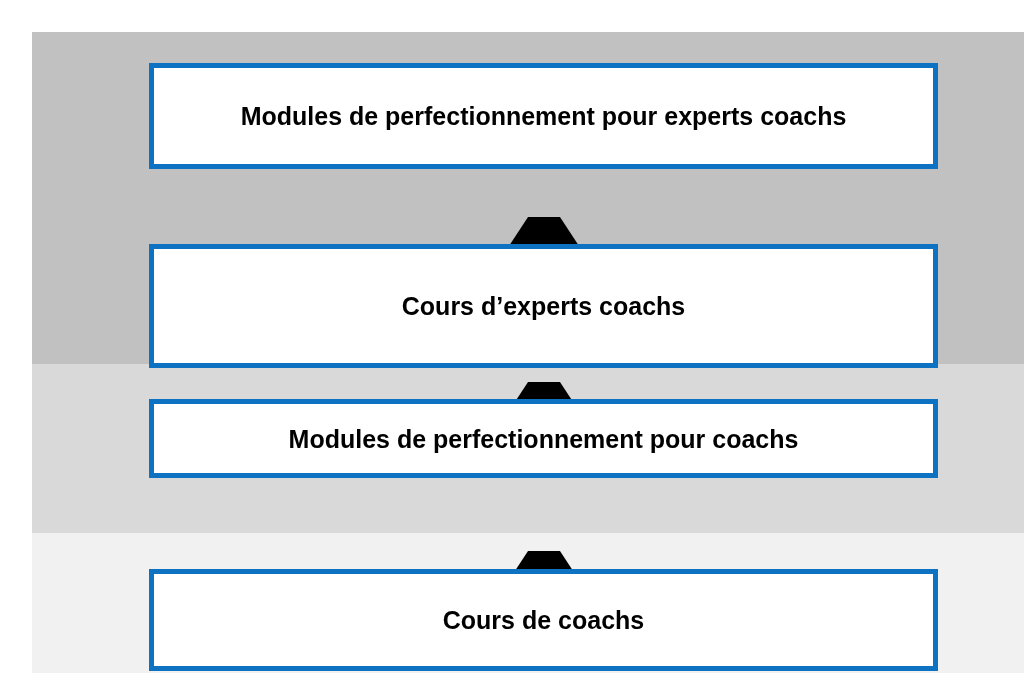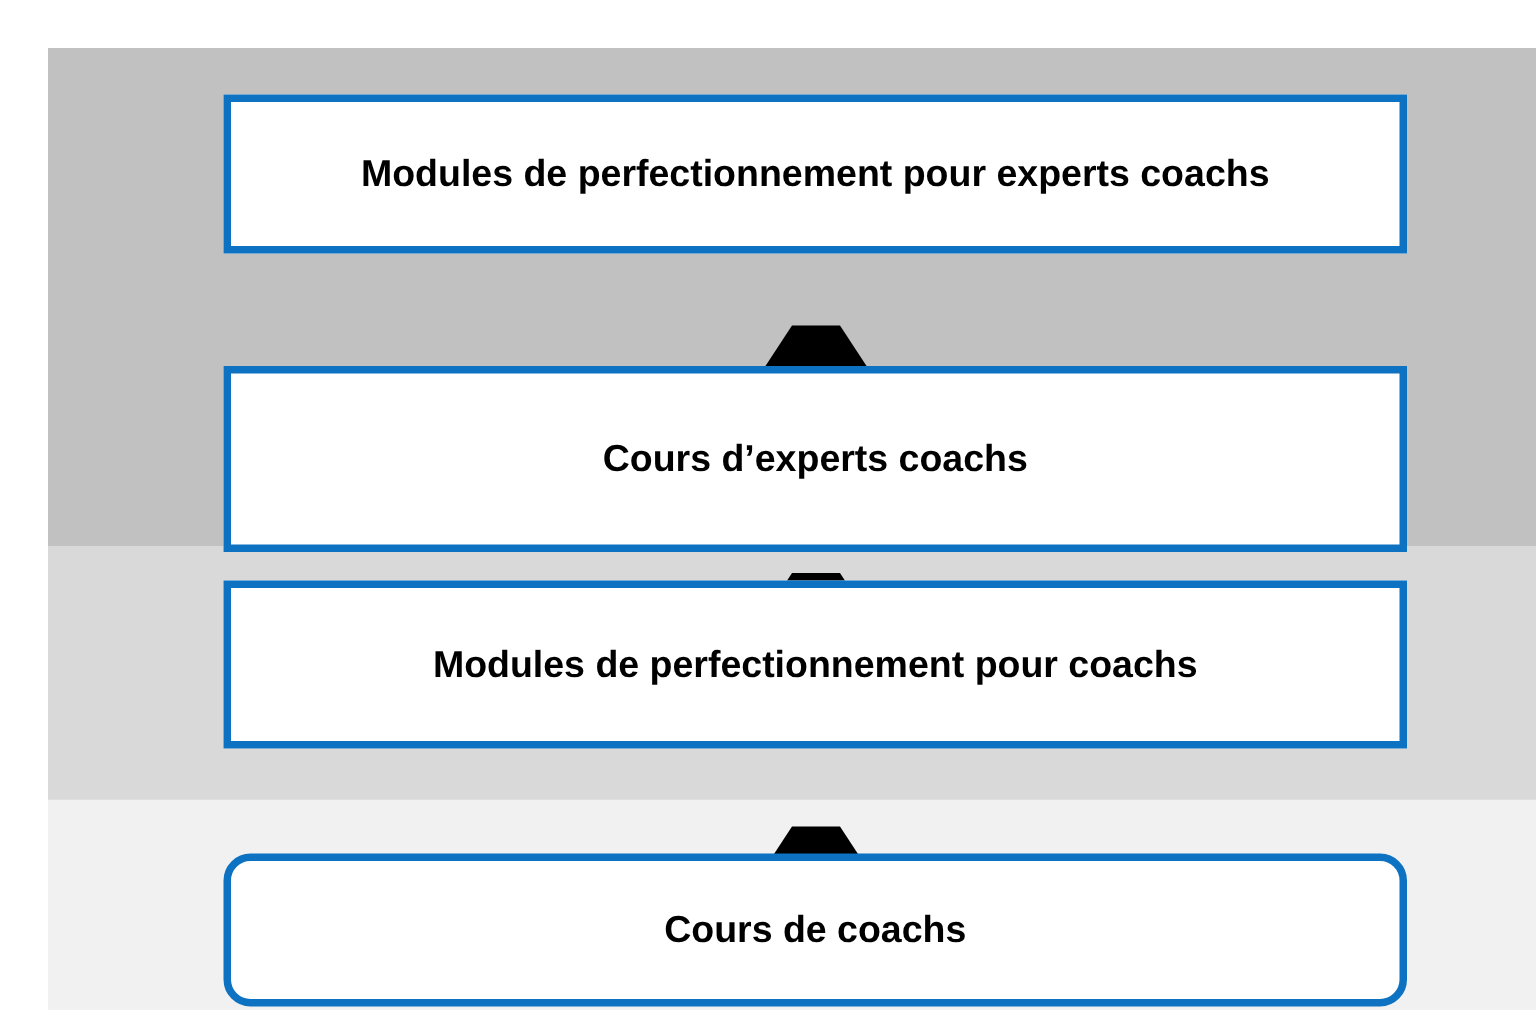--- a/index.html
+++ b/index.html
@@ -45,22 +45,22 @@
   }
   .level-box .label {
     font-size: 25px;
     font-weight: bold;
     color: var(--text);
     line-height: 1.2;
     padding: 0 20px;
   }
   .box-1 { top: 31px;  height: 106px; }
   .box-2 { top: 212px; height: 124px; }
-  .box-3 { top: 355px; height: 112px; }
-  .box-4 { top: 537px; height: 102px; border-radius: 18px; }
+  .box-3 { top: 367px; height: 79px; }
+  .box-4 { top: 537px; height: 102px; }
 
   .up-arrow {
     position: absolute;
     left: 493px;
     width: 38px;
     display: flex;
     flex-direction: column;
     align-items: center;
   }
   .arrow-1 { top: 137px; height: 60px; }

